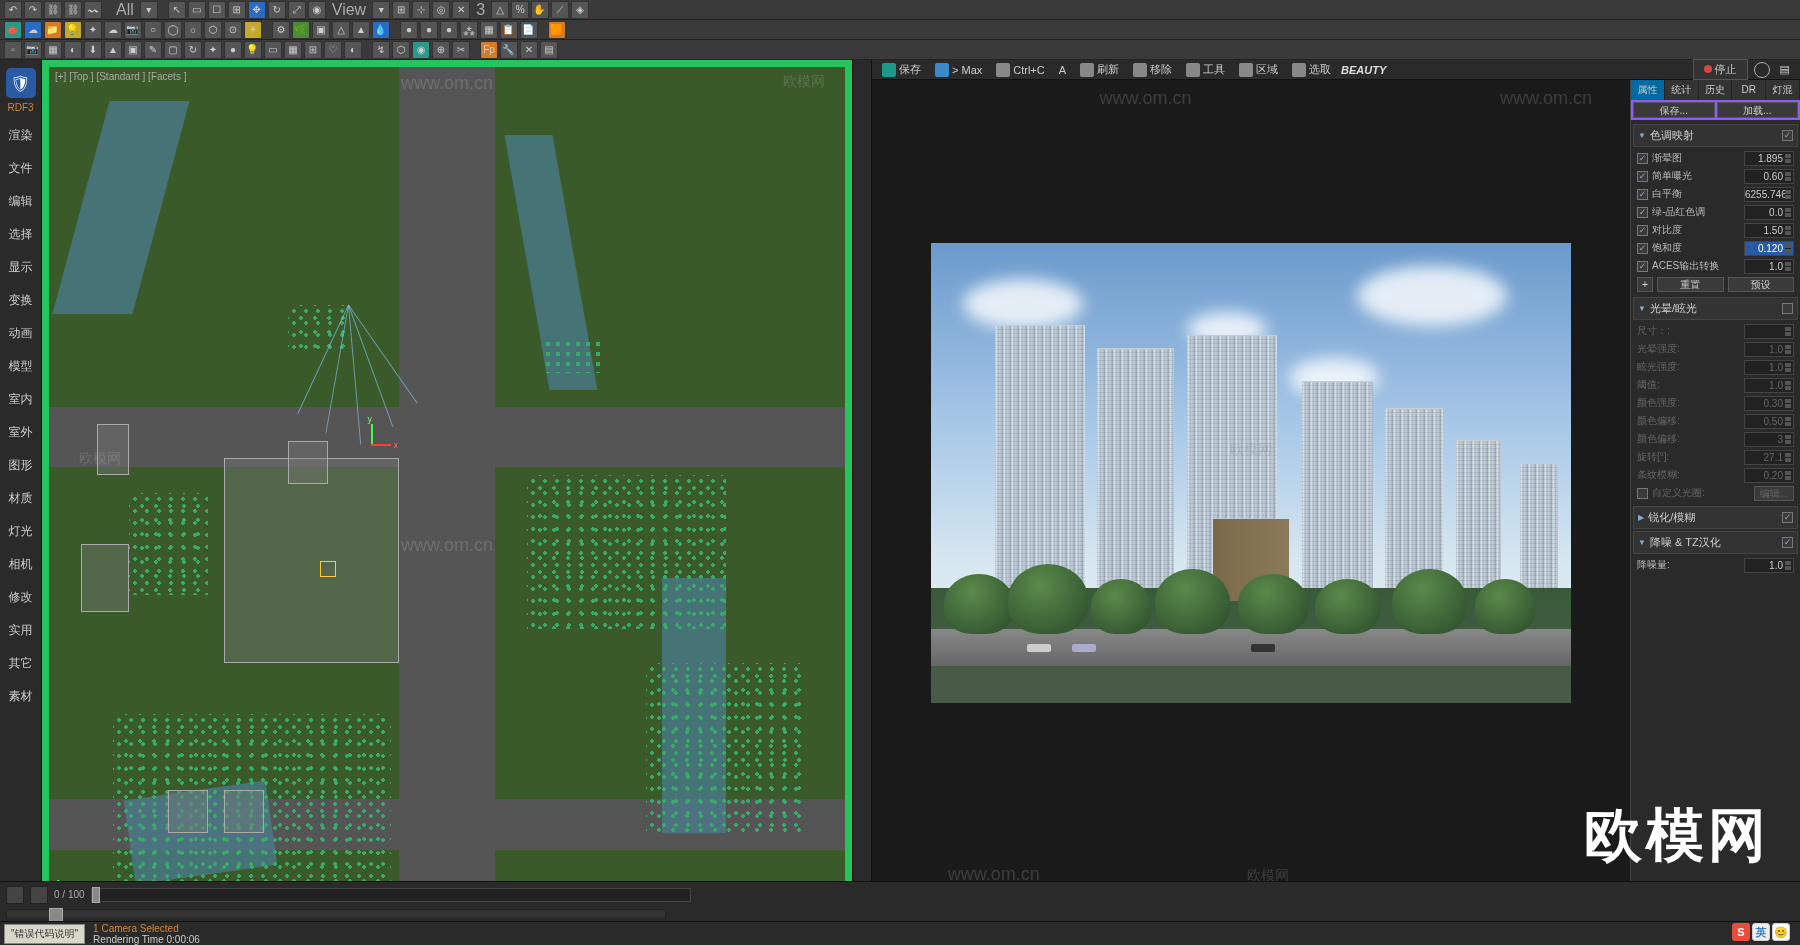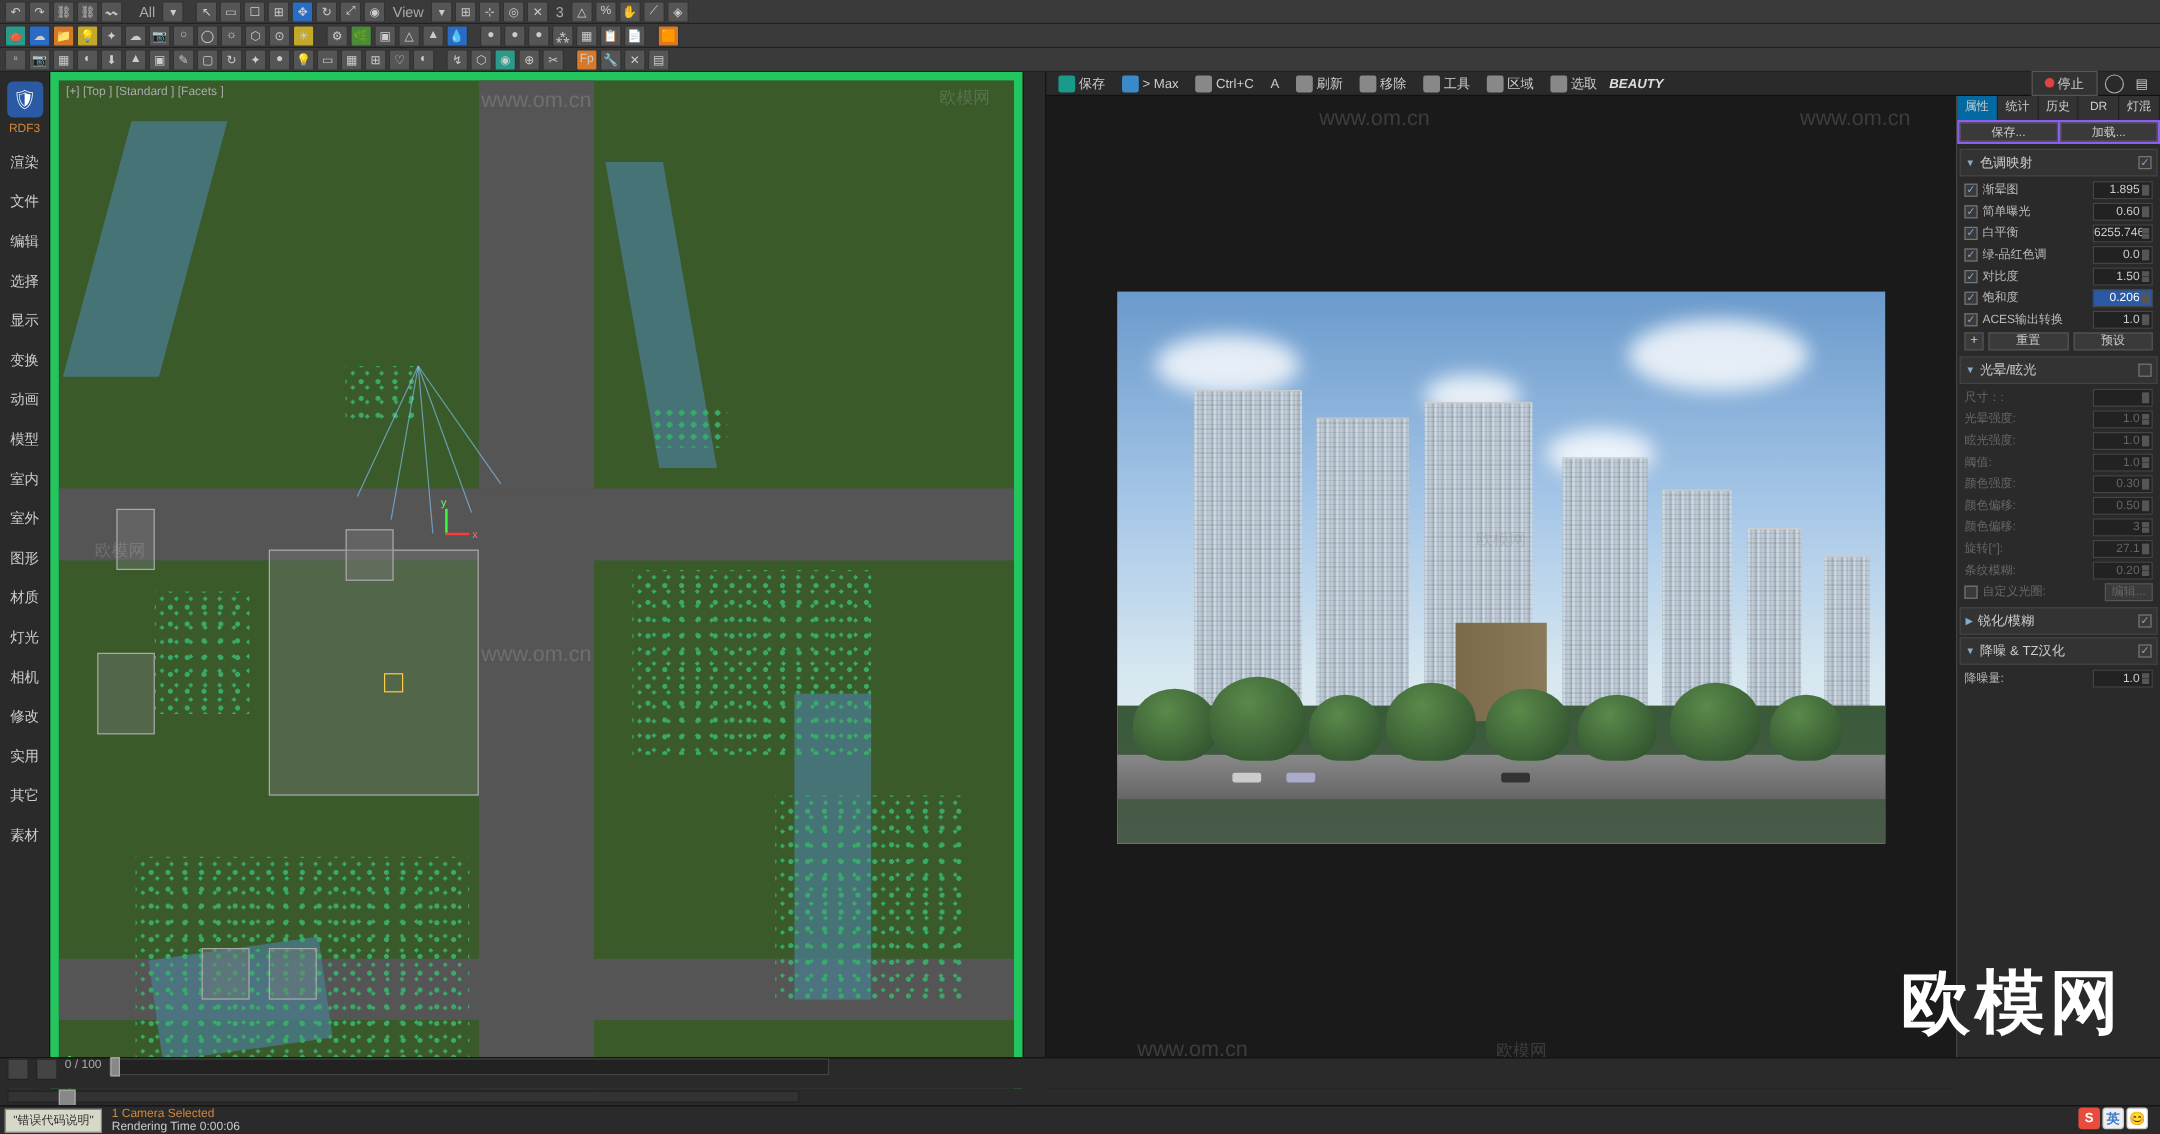--- a/index.html
+++ b/index.html
@@ -4,21 +4,21 @@
 <style>
 *{margin:0;padding:0;box-sizing:border-box;font-family:"Microsoft YaHei",sans-serif;user-select:none}
 body{width:1800px;height:945px;background:#1a1a1a;overflow:hidden;position:relative;color:#ccc;font-size:11px}
 .toolbar-row{display:flex;height:20px;background:#3a3a3a;border-bottom:1px solid #222;gap:2px;padding:1px 4px;align-items:center}
 .tb-btn{width:18px;height:18px;background:#555;border:1px solid #333;border-radius:2px;display:flex;align-items:center;justify-content:center;font-size:10px;cursor:pointer}
 .tb-btn.blue{background:#2a6cc4}
 .tb-btn.yellow{background:#c4a82a}
 .tb-btn.orange{background:#d67a2a}
 .tb-btn.green{background:#4a8a3a}
 .tb-btn.teal{background:#2a9a8a}
-.tb-text{color:#aaa;font-size:12px;padding:0 4px}
+.tb-text{color:#aaa;font-size:16px;padding:0 4px}
 .tb-sep{width:6px}
 
 .main-area{display:flex;height:calc(100% - 80px);position:relative}
 
 .left-sidebar{width:42px;background:#2a2a2a;border-right:1px solid #111;display:flex;flex-direction:column;padding-top:4px}
 .shield-badge{width:30px;height:30px;margin:4px auto;background:#2a5aa4;border-radius:5px;display:flex;align-items:center;justify-content:center}
 .shield-badge::after{content:"🛡";font-size:16px;filter:brightness(2)}
 .rdf-label{color:#d4863a;font-size:10px;text-align:center;margin-bottom:6px}
 .sidebar-item{padding:8px 4px;text-align:center;font-size:12px;color:#ccc;cursor:pointer}
 .sphere-btn{width:28px;height:28px;margin:8px auto;border-radius:50%;background:radial-gradient(circle at 30% 30%,#666,#333);border:1px solid #555}
@@ -132,21 +132,21 @@
 .prop-row .lbl{flex:1;font-size:10px;color:#bbb}
 .prop-row .chk{width:11px;height:11px;border:1px solid #777;background:#3a3a3a;flex:0 0 11px}
 .prop-row .chk.on::after{content:"✓";color:#8ac;font-size:9px;display:block;line-height:9px;text-align:center}
 .prop-row .val{width:50px;height:15px;background:#222;border:1px solid #444;text-align:right;padding-right:10px;line-height:13px;font-size:10px;position:relative}
 .prop-row .val.selected{background:#2a5aa4;color:#fff}
 .prop-row .val.dim{color:#666}
 .prop-row .val::after{content:"";position:absolute;right:2px;top:2px;bottom:2px;width:6px;background:linear-gradient(#555 48%,#222 50%,#555 52%)}
 .prop-row .addbtn{width:16px;height:15px;background:#3a3a3a;border:1px solid #555;text-align:center;line-height:13px;cursor:pointer}
 .prop-row .wide-btn{flex:1;height:15px;background:#3a3a3a;border:1px solid #555;text-align:center;line-height:13px;cursor:pointer;font-size:10px}
 
-.timeline{position:absolute;left:0;right:0;bottom:38px;height:26px;background:#2a2a2a;border-top:1px solid #111;display:flex;align-items:flex-start;padding:0 6px;gap:6px}
+.timeline{position:absolute;left:0;right:0;bottom:38px;height:26px;background:#2a2a2a;border-top:1px solid #111;display:flex;align-items:center;padding:0 6px;gap:6px}
 .timeline .tl-btn{width:18px;height:18px;background:#444;border:1px solid #222;cursor:pointer}
 .timeline .tl-track{flex:0 0 600px;height:14px;background:#222;position:relative;border:1px solid #444}
 .timeline .tl-marker{position:absolute;left:0;top:-2px;bottom:-2px;width:8px;background:#888;border:1px solid #aaa}
 .timeline .tl-text{color:#aaa;font-size:10px}
 
 .slider-row{position:absolute;left:0;right:0;bottom:24px;height:14px;background:#2a2a2a;display:flex;align-items:center;padding-left:6px}
 .slider-track{width:660px;height:10px;background:#333;border:1px solid #222;position:relative}
 .slider-thumb{position:absolute;left:42px;top:-2px;width:14px;height:14px;background:#888;border:1px solid #aaa}
 
 .status-bar{position:absolute;left:0;right:0;bottom:0;height:24px;background:#2a2a2a;border-top:1px solid #111;display:flex;align-items:center;padding:0 4px;gap:8px;font-size:10px}
@@ -458,21 +458,21 @@
                 <span class="val">0.0</span>
               </div>
             <div class="prop-row">
                 <span class="chk on"></span>
                 <span class="lbl">对比度</span>
                 <span class="val">1.50</span>
               </div>
             <div class="prop-row">
                 <span class="chk on"></span>
                 <span class="lbl">饱和度</span>
-                <span class="val selected">0.206</span>
+                <span class="val selected">0.120</span>
               </div>
             <div class="prop-row">
                 <span class="chk on"></span>
                 <span class="lbl">ACES输出转换</span>
                 <span class="val">1.0</span>
               </div>
             <div class="prop-row">
               <span class="addbtn">+</span>
               <span class="wide-btn">重置</span>
               <span class="wide-btn">预设</span>

